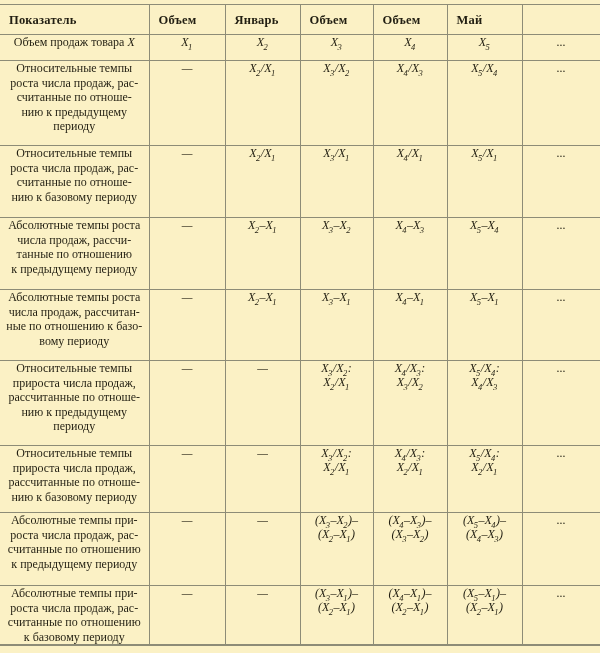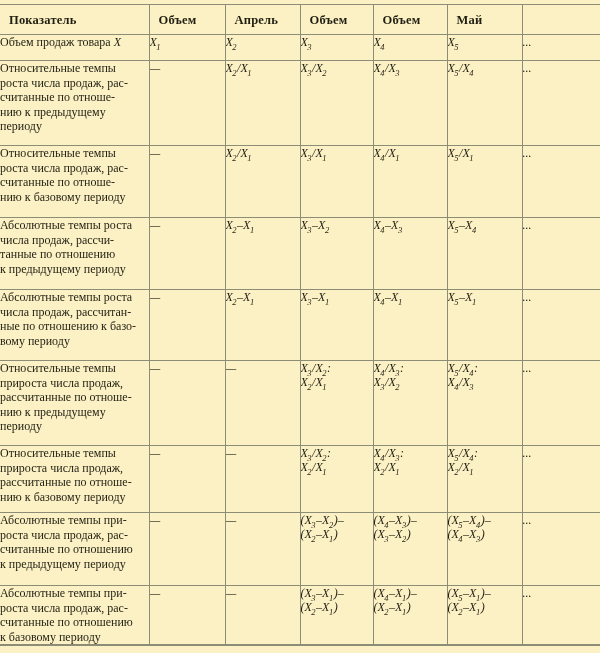--- a/index.html
+++ b/index.html
@@ -55,25 +55,26 @@
   .doc-table tbody tr:nth-child(4) { height: 72px; }
   .doc-table tbody tr:nth-child(5) { height: 71px; }
   .doc-table tbody tr:nth-child(6) { height: 85px; }
   .doc-table tbody tr:nth-child(7) { height: 67px; }
   .doc-table tbody tr:nth-child(8) { height: 73px; }
   .doc-table tbody tr:nth-child(9) { height: 58px; }
   .label-cell {
     font-size: 12px;
     line-height: 14.5px;
     padding: 6px 4px 0 9px;
-    text-align: left;
+    text-align: center;
   }
   .value-cell {
     font-size: 12px;
     line-height: 14px;
+    text-align: center;
     padding-top: 6px;
     font-style: italic;
     margin-left: 32px;
   }
   .value-cell sub {
     font-size: 8.5px;
     font-style: italic;
     line-height: 0;
     position: relative;
     top: 1px;
@@ -93,21 +94,21 @@
       <col class="c2">
       <col class="c3">
       <col class="c4">
       <col class="c5">
       <col class="c6">
   </colgroup>
   <thead>
     <tr>
       <th>Показатель</th>
       <th>Объем</th>
-      <th>Апрель</th>
+      <th>Январь</th>
       <th>Объем</th>
       <th>Объем</th>
       <th>Май</th>
       <th></th>
     </tr>
   </thead>
   <tbody>
       <tr>
         <td class="label-cell">Объем продаж товара <i>X</i></td>
         <td class="value-cell"><i>X</i><sub>1</sub></td>

